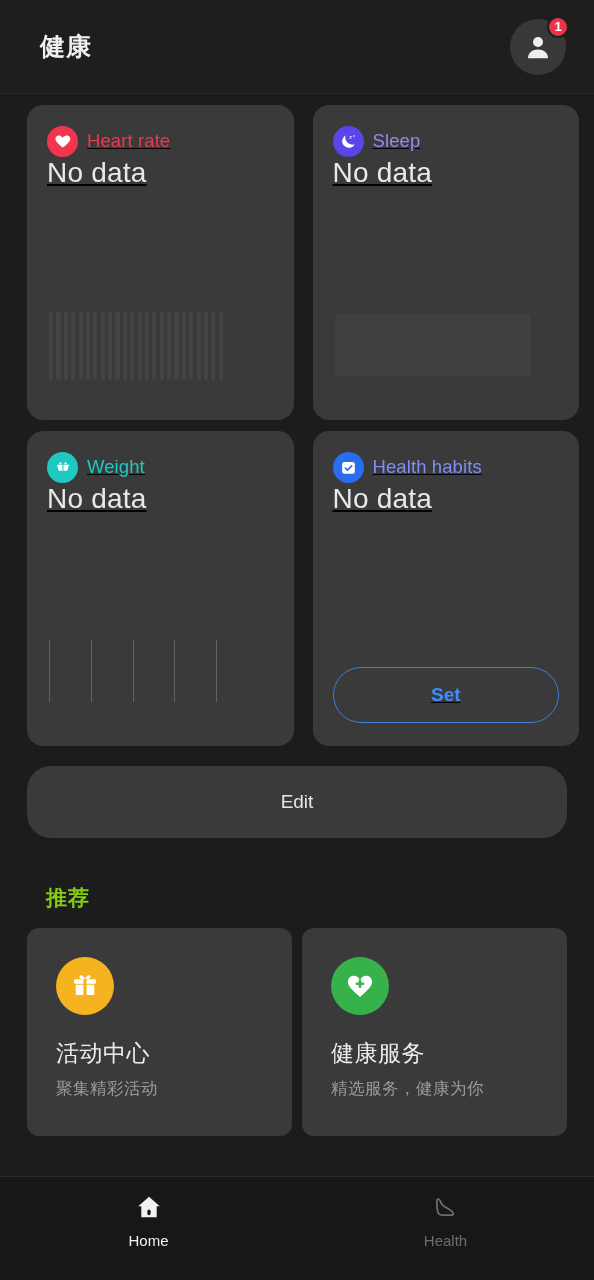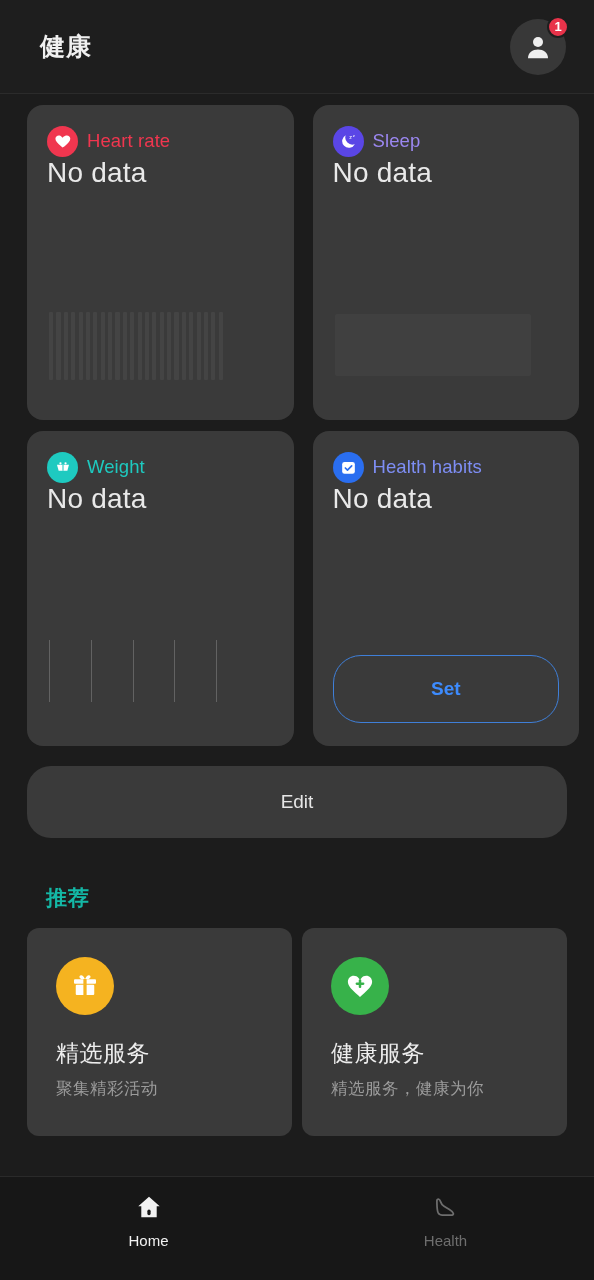--- a/index.html
+++ b/index.html
@@ -74,20 +74,21 @@
     position: relative;
     overflow: hidden;
     background: #1c1c1c;
   }
 
   .grid {
     display: grid;
     grid-template-columns: 1fr 1fr;
     gap: 11px 19px;
     padding: 11px 15px 0 27px;
+    text-decoration: underline;
   }
 
   .metric-card {
     background: #3a3a3a;
     border-radius: 16px;
     height: 315px;
     padding: 20px 20px 18px 20px;
     position: relative;
     display: flex;
     flex-direction: column;
@@ -159,21 +160,21 @@
   .wt-ticks i {
     display: block;
     width: 1px;
     height: 100%;
     background: #626262;
   }
 
   
   .set-btn {
     width: 100%;
-    height: 68px;
+    height: 56px;
     border-radius: 28px;
     border: 1.4px solid #3f7fd8;
     background: transparent;
     color: #3d8bfd;
     font-size: 19px;
     font-weight: bold;
     display: flex;
     align-items: center;
     justify-content: center;
     margin-bottom: 5px;
@@ -191,21 +192,21 @@
     display: flex;
     align-items: center;
     justify-content: center;
     cursor: pointer;
   }
 
   .section-title {
     margin: 46px 0 16px 46px;
     font-size: 21px;
     font-weight: bold;
-    color: #14b8a6;
+    color: #84cc16;
     letter-spacing: 1px;
   }
 
   .reco-grid {
     display: grid;
     grid-template-columns: 1fr 1fr;
     gap: 10px;
     padding: 0 27px;
   }
   .reco-card {
@@ -390,21 +391,21 @@
       <div class="reco-card">
         <div class="reco-icon" style="background:#f5b320">
           <svg width="30" height="30" viewBox="0 0 24 24">
             <rect x="3.2" y="6.6" width="17.6" height="3.6" rx="0.8" fill="#ffffff"></rect>
             <rect x="4.6" y="11" width="14.8" height="8.2" rx="0.8" fill="#ffffff"></rect>
             <rect x="10.7" y="5.4" width="2.6" height="14.4" fill="#f5b320"></rect>
             <path d="M11.9 6.4C11 4.2 9.6 3 8.3 3.6c-1.2.5-1 2.3 1 2.9z" fill="#ffffff"></path>
             <path d="M12.1 6.4c.9-2.2 2.3-3.4 3.6-2.8 1.2.5 1 2.3-1 2.9z" fill="#ffffff"></path>
           </svg>
         </div>
-        <div class="reco-title">精选服务</div>
+        <div class="reco-title">活动中心</div>
         <div class="reco-sub">聚集精彩活动</div>
       </div>
 
       <div class="reco-card">
         <div class="reco-icon" style="background:#37b24a">
           <svg width="30" height="30" viewBox="0 0 24 24">
             <path d="M12 20.8l-1.5-1.4C5.3 14.6 2.3 11.9 2.3 8.5 2.3 5.8 4.4 3.7 7 3.7c1.5 0 3 .7 3.8 1.8l1.2 1.5 1.2-1.5c.8-1.1 2.3-1.8 3.8-1.8 2.6 0 4.7 2.1 4.7 4.8 0 3.4-3 6.1-8.2 10.9z" fill="#ffffff"></path>
             <rect x="11" y="6.6" width="2" height="7" rx="0.9" fill="#37b24a"></rect>
             <rect x="8.5" y="9.1" width="7" height="2" rx="0.9" fill="#37b24a"></rect>
           </svg>

